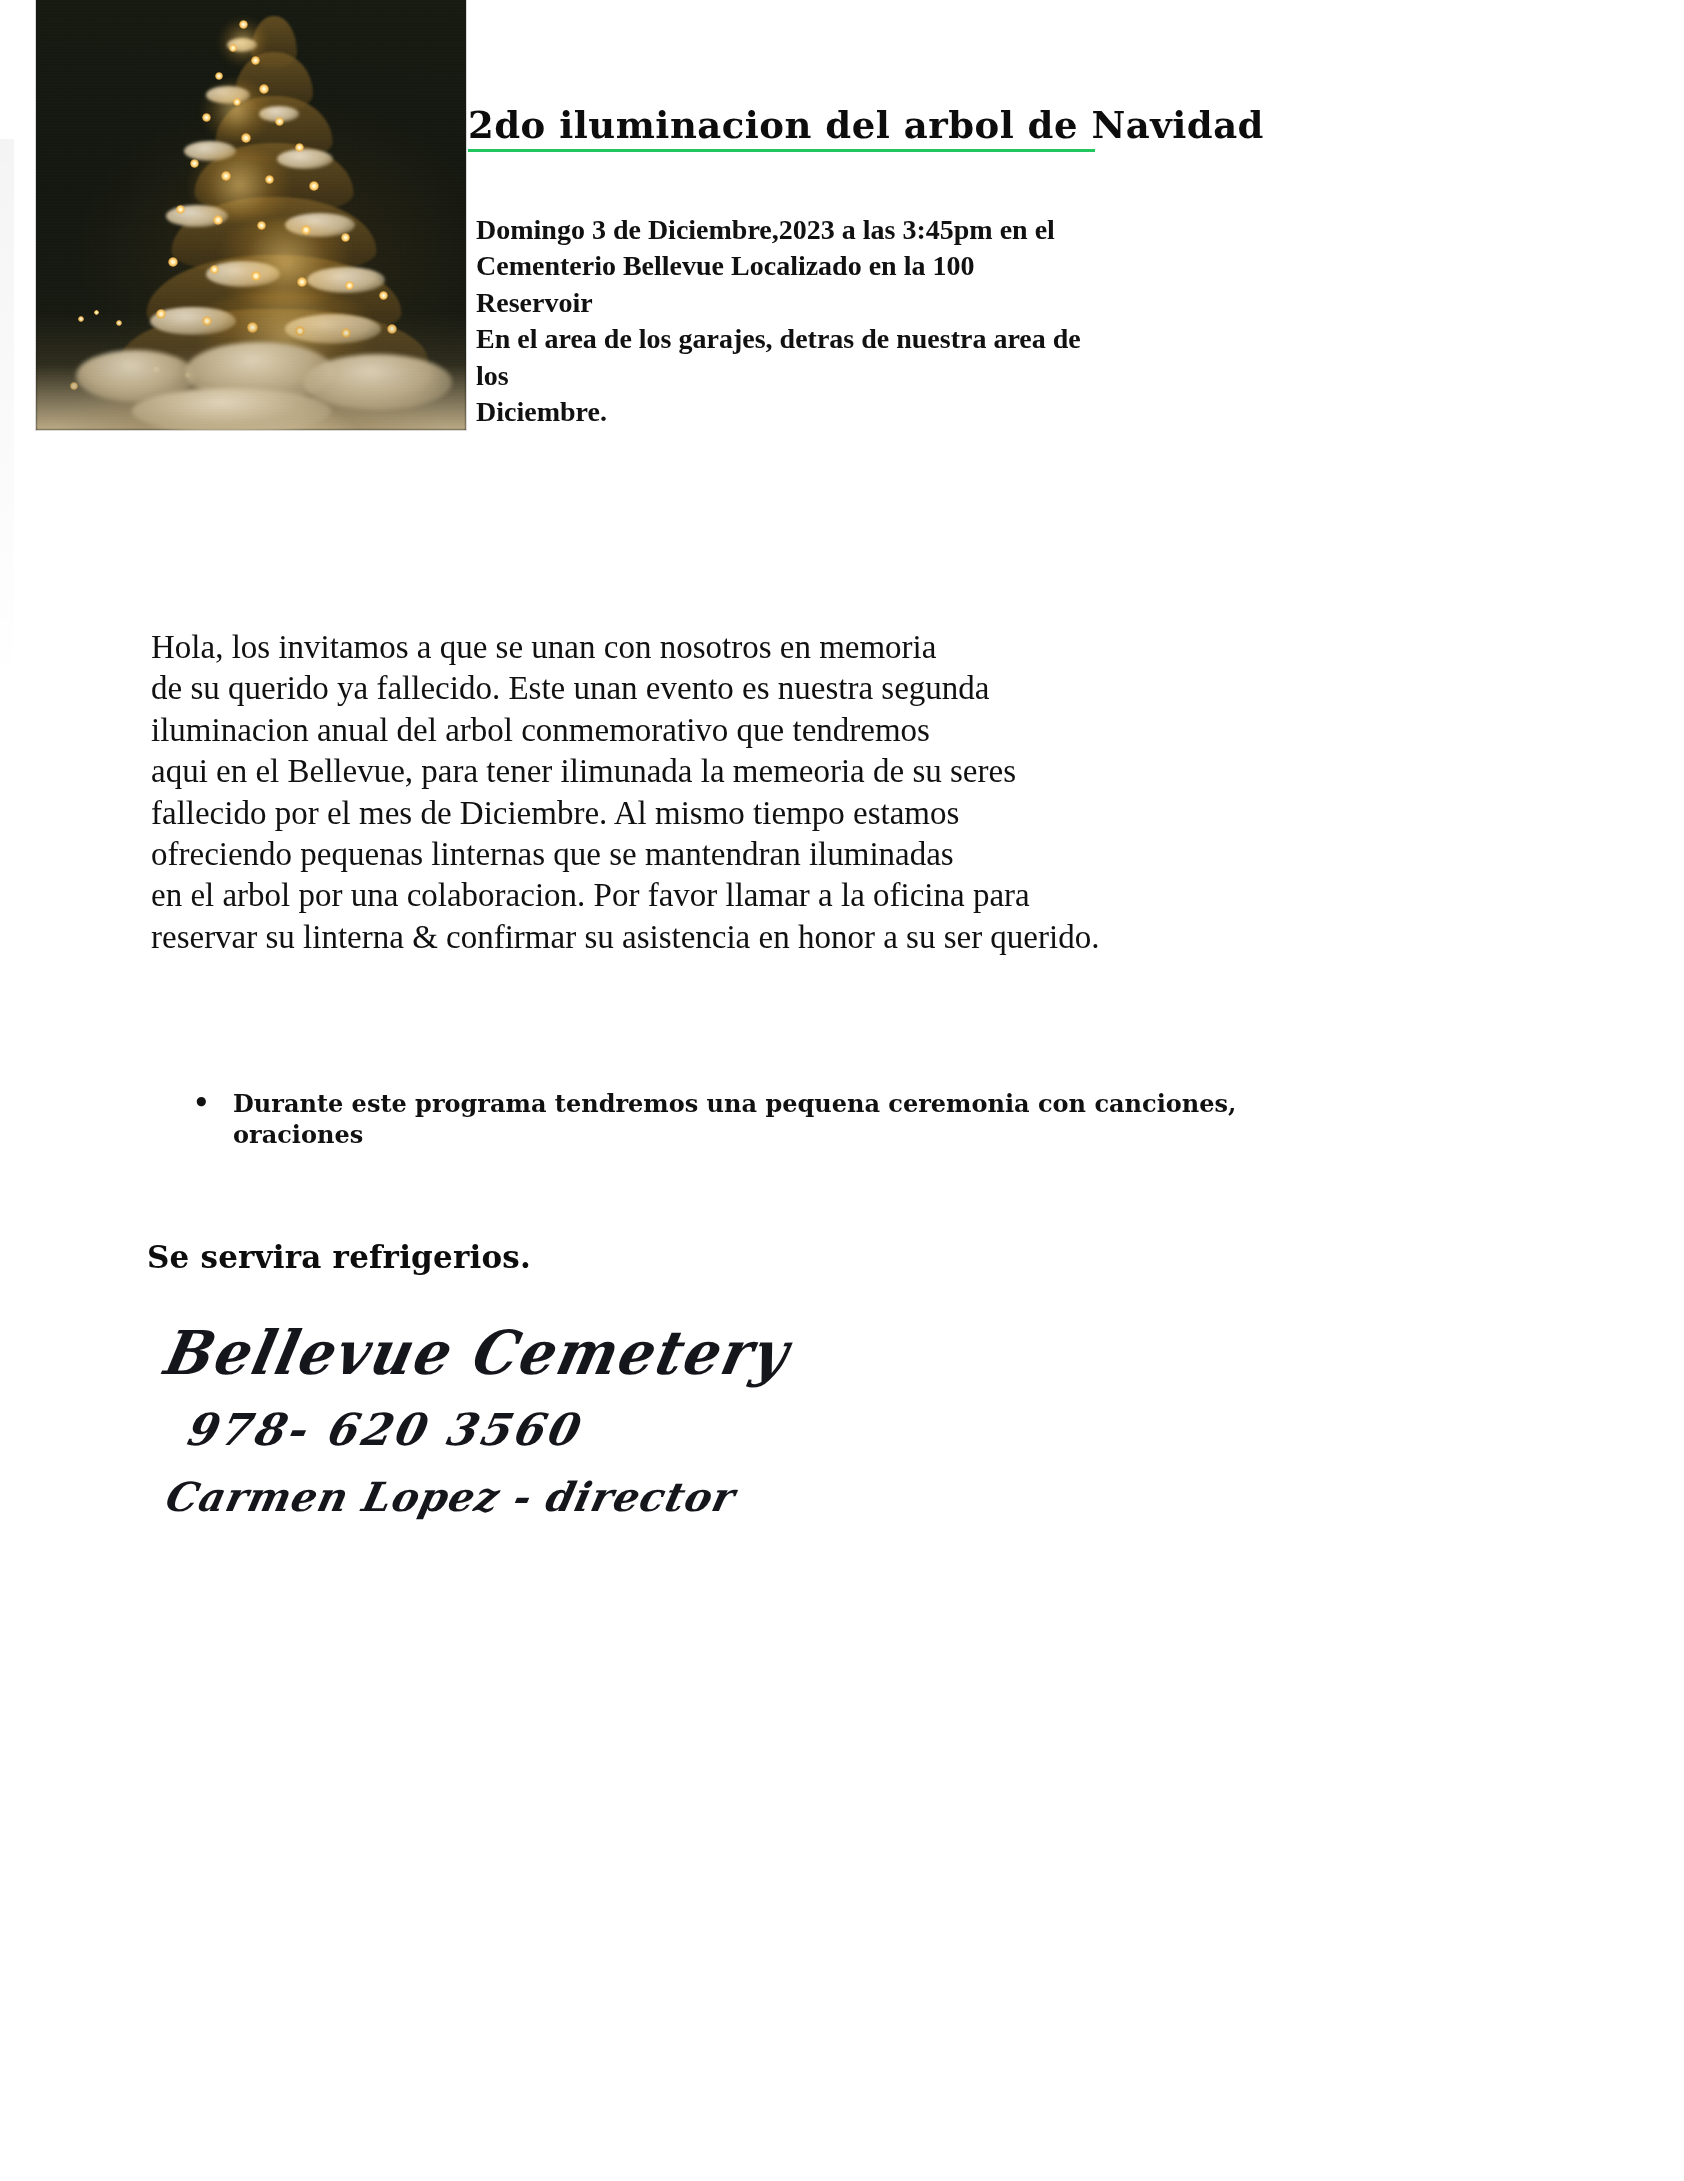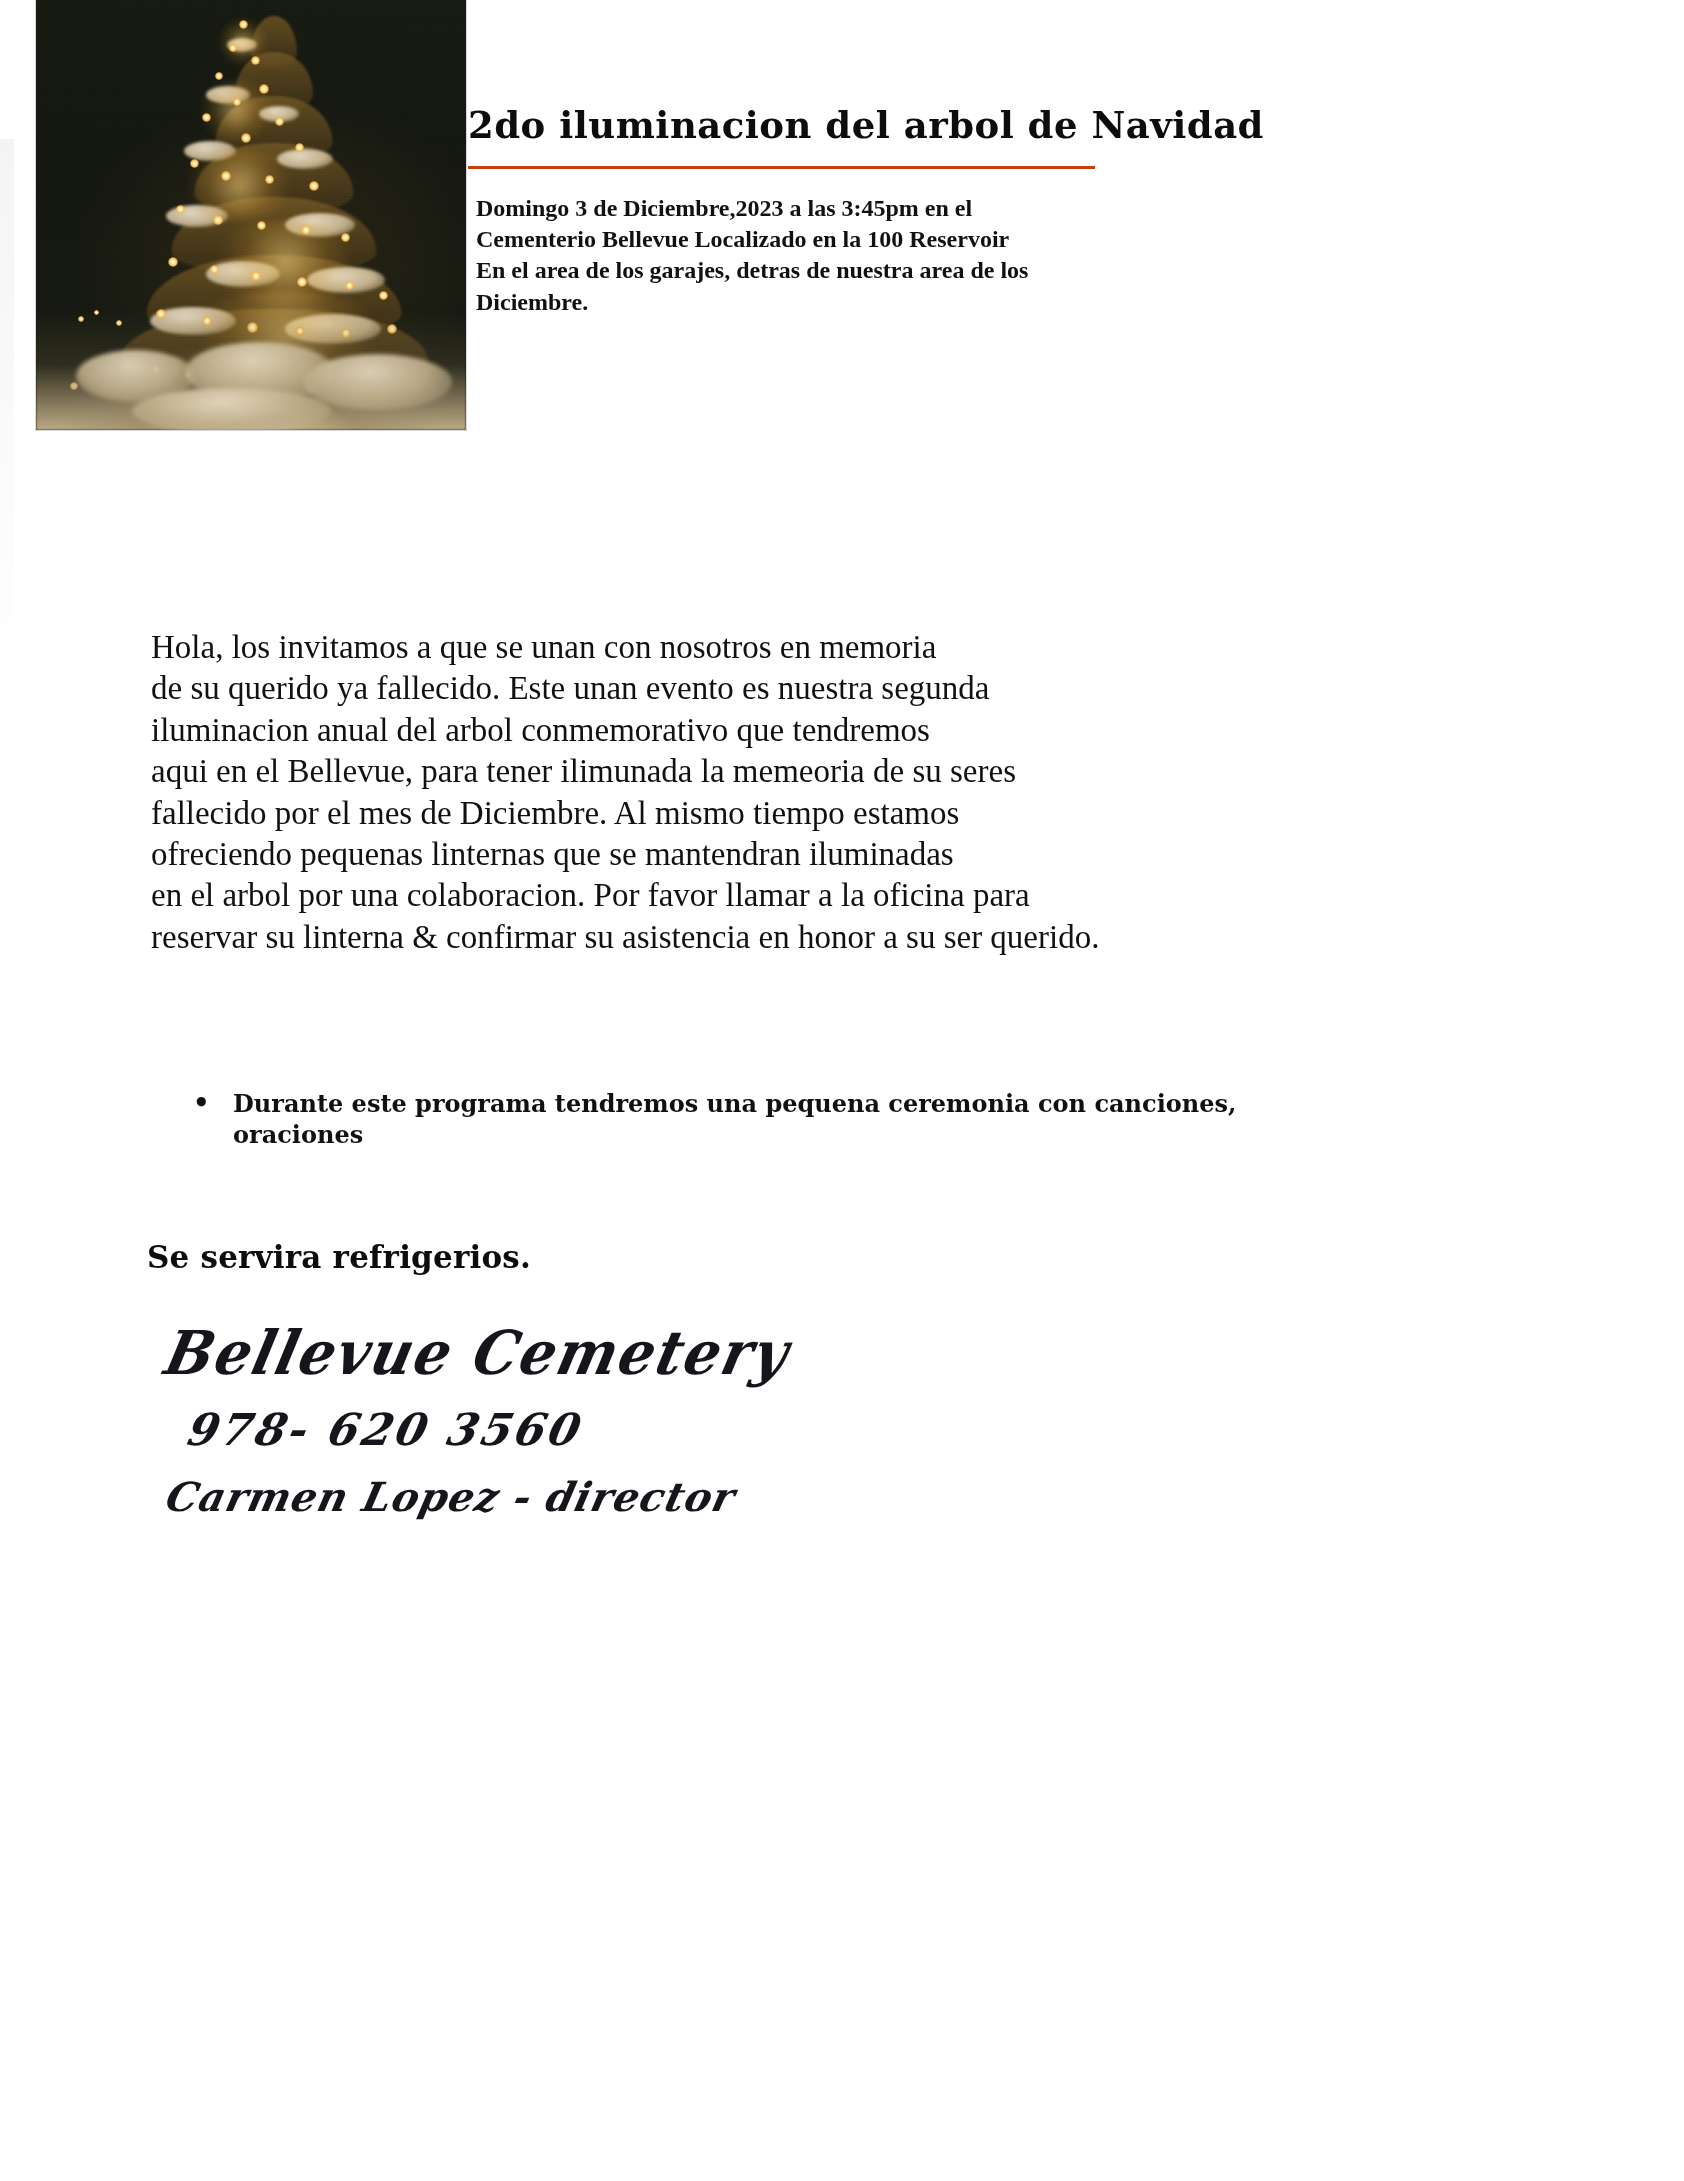--- a/index.html
+++ b/index.html
@@ -105,33 +105,33 @@
     position: absolute;
     left: 468px;
     top: 107px;
     width: 627px;
     font-family: "DejaVu Serif", "Liberation Serif", serif;
     font-weight: bold;
     font-size: 37px;
     letter-spacing: 0.5px;
     line-height: 1.0;
     color: #0d0d0d;
-    border-bottom: 3px solid #c2410c;
-    padding-bottom: 22px;
+    border-bottom: 3px solid #22c55e;
+    padding-bottom: 5px;
     white-space: nowrap;
   }
 
   .event-details {
     position: absolute;
     left: 476px;
-    top: 193px;
+    top: 212px;
     width: 617px;
     font-family: "Liberation Serif", "DejaVu Serif", serif;
     font-weight: bold;
-    font-size: 24px;
+    font-size: 28px;
     line-height: 1.30;
     color: #111111;
   }
 
   .body-copy {
     position: absolute;
     left: 151px;
     top: 627px;
     width: 1114px;
     font-family: "Liberation Serif", "DejaVu Serif", serif;

